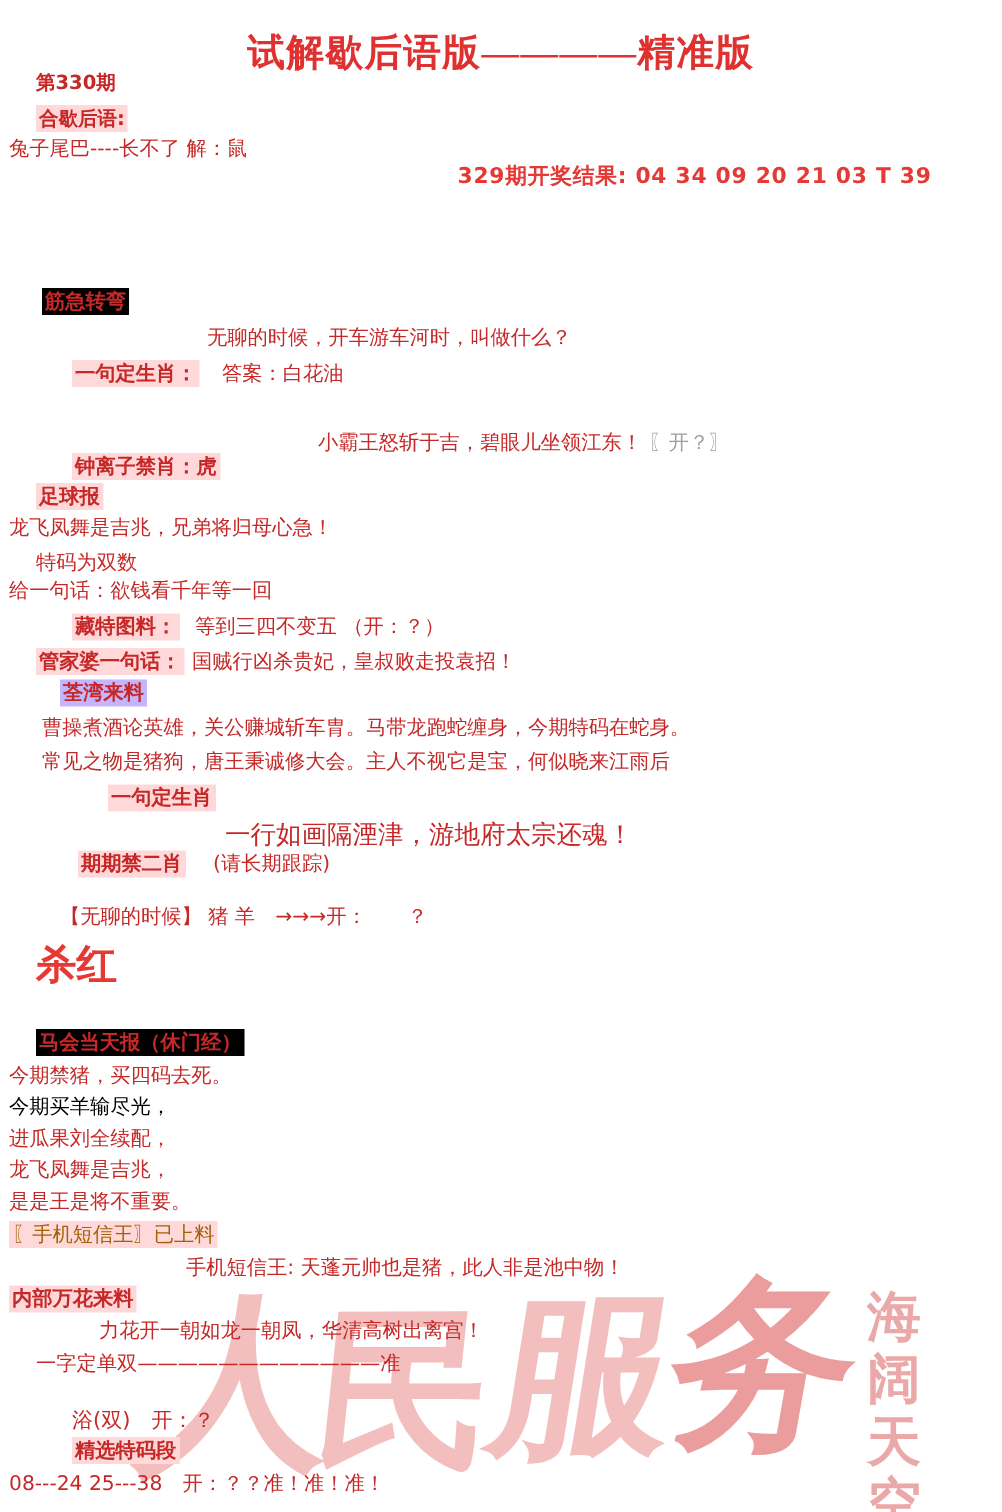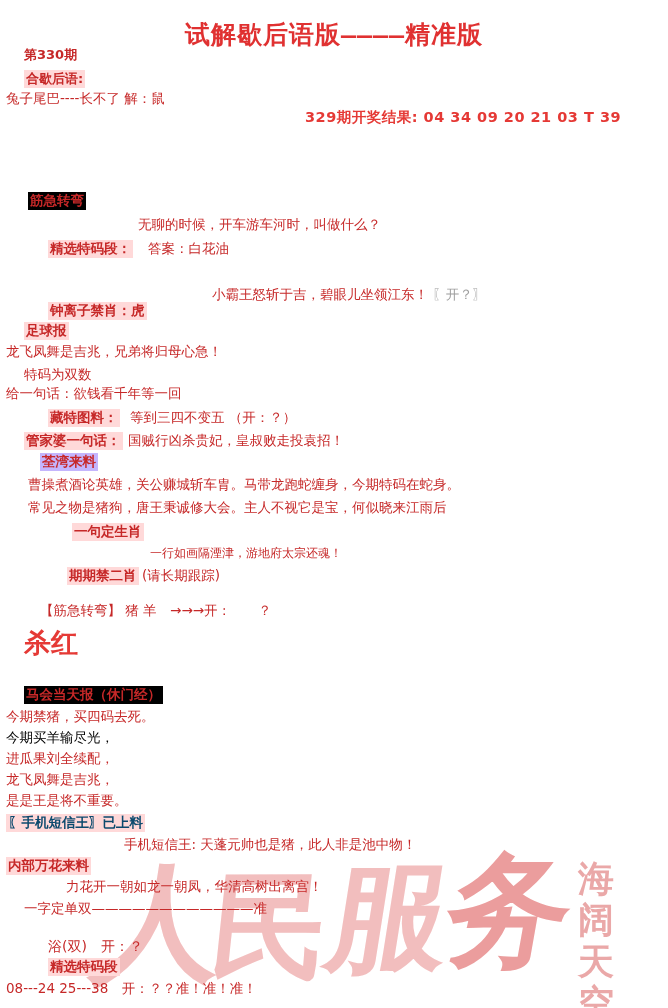--- a/index.html
+++ b/index.html
@@ -21,21 +21,21 @@
     position:absolute;
     font-family:"DejaVu Serif","Liberation Serif",serif;
     color:#f0b3b3;
     font-weight:bold;
     line-height:1;
     opacity:.85;
   }
 
   .title{
     position:absolute;top:18px;left:0;width:668px;text-align:center;
-    font-family:Liberation Mono, monospace;
+    font-family:Liberation Serif, serif;
     font-weight:bold;font-size:25px;color:#e03131;letter-spacing:1px;
   }
 
   .issue{position:absolute;top:46px;left:24px;font-size:13px;font-weight:bold;color:#c62828;}
   .lbl-hexie{position:absolute;top:70px;left:24px;font-size:13px;font-weight:bold;color:#c62828;background:#ffd9d9;padding:0 2px;}
   .hexie-line{position:absolute;top:90px;left:6px;font-size:13.5px;color:#c62828;}
 
   .result{
     position:absolute;top:108px;left:305px;font-size:14.5px;font-weight:bold;
     color:#e53935;letter-spacing:.5px;
@@ -57,36 +57,36 @@
   .gyj{position:absolute;top:385px;left:6px;font-size:13.5px;color:#c62828;}
   .lbl-cang{position:absolute;top:409px;left:48px;font-size:13.5px;font-weight:bold;color:#c62828;background:#ffd9d9;padding:0 2px;}
   .cang-val{position:absolute;top:409px;left:130px;font-size:13.5px;color:#c62828;}
   .lbl-gjp{position:absolute;top:432px;left:24px;font-size:13.5px;font-weight:bold;color:#c62828;background:#ffd9d9;padding:0 2px;}
   .gjp-val{position:absolute;top:432px;left:128px;font-size:13.5px;color:#c62828;}
 
   .lbl-quanwan{position:absolute;top:453px;left:40px;font-size:13.5px;font-weight:bold;color:#c62828;background:#c4b5fd;padding:0 2px;}
   .qw1{position:absolute;top:476px;left:28px;font-size:13.5px;color:#c62828;}
   .qw2{position:absolute;top:499px;left:28px;font-size:13.5px;color:#c62828;}
   .lbl-yjds{position:absolute;top:523px;left:72px;font-size:13.5px;font-weight:bold;color:#c62828;background:#ffd9d9;padding:0 2px;}
-  .yjds-val{position:absolute;top:545px;left:150px;font-size:12px;color:#c62828;}
-  .lbl-qqj{position:absolute;top:567px;left:52px;font-size:13.5px;font-weight:bold;color:#c62828;background:#ffd9d9;padding:0 2px;margin-left:15px;}
+  .yjds-val{position:absolute;top:545px;left:150px;font-size:17px;color:#c62828;}
+  .lbl-qqj{position:absolute;top:567px;left:52px;font-size:13.5px;font-weight:bold;color:#c62828;background:#ffd9d9;padding:0 2px;}
   .qqj-note{position:absolute;top:567px;left:142px;font-size:13.5px;color:#c62828;}
 
   .juesha{position:absolute;top:602px;left:40px;font-size:13.5px;color:#c62828;}
   .shahong{position:absolute;top:625px;left:24px;font-size:27px;font-weight:bold;color:#e53935;font-family:"DejaVu Serif","Liberation Serif",serif;}
   .mqjs{position:absolute;top:662px;left:6px;font-size:13.5px;color:#c62828;}
 
   .lbl-mhdt{position:absolute;top:686px;left:24px;font-size:13.5px;font-weight:bold;color:#c62828;background:#000000;padding:0 2px;}
   .mh1{position:absolute;top:708px;left:6px;font-size:13.5px;color:#c62828;}
   .mh2{position:absolute;top:729px;left:6px;font-size:13.5px;color:#000000;}
   .mh3{position:absolute;top:750px;left:6px;font-size:13.5px;color:#c62828;}
   .mh4{position:absolute;top:771px;left:6px;font-size:13.5px;color:#c62828;}
   .mh5{position:absolute;top:792px;left:6px;font-size:13.5px;color:#c62828;}
 
-  .lbl-sms{position:absolute;top:814px;left:6px;font-size:13.5px;font-weight:bold;color:#0c4a6e;background:#ffd9d9;padding:0 2px;}
+  .lbl-sms{position:absolute;top:814px;left:6px;font-size:13.5px;font-weight:normal;color:#a16207;background:#ffd9d9;padding:0 2px;}
   .sms-val{position:absolute;top:836px;left:124px;font-size:13.5px;color:#c62828;}
   .lbl-nbwh{position:absolute;top:857px;left:6px;font-size:13.5px;font-weight:bold;color:#c62828;background:#ffd9d9;padding:0 2px;}
   .nbwh-val{position:absolute;top:878px;left:66px;font-size:13.5px;color:#c62828;}
   .yzdc{position:absolute;top:900px;left:24px;font-size:13.5px;color:#c62828;}
 
   .yu{position:absolute;top:938px;left:48px;font-size:14px;color:#c62828;}
   .jxtm{position:absolute;top:958px;left:48px;font-size:13.5px;font-weight:bold;color:#c62828;background:#ffd9d9;padding:0 2px;}
   .jxtm-val{position:absolute;top:980px;left:6px;font-size:13.5px;color:#c62828;}
 </style>
 </head>
@@ -105,21 +105,21 @@
   <div class="title">试解歇后语版————精准版</div>
 
   <div class="issue">第330期</div>
   <div class="lbl-hexie">合歇后语:</div>
   <div class="hexie-line">兔子尾巴----长不了   解：鼠</div>
 
   <div class="result">329期开奖结果: 04 34 09 20 21 03 T 39</div>
 
   <div class="lbl-jinji">筋急转弯</div>
   <div class="jinji-q">无聊的时候，开车游车河时，叫做什么？</div>
-  <div class="lbl-sxty">精选特码段：</div>
+  <div class="lbl-sxty">一句定生肖：</div>
   <div class="sxty-ans">答案：白花油</div>
 
   <div class="poem1">
     <span>小霸王怒斩于吉，碧眼儿坐领江东！</span>
     <span class="poem1-tag">〖开？〗</span>
   </div>
 
   <div class="lbl-zhong">钟离子禁肖：虎</div>
   <div class="lbl-zuqiu">足球报</div>
   <div class="zuqiu-l1">龙飞凤舞是吉兆，兄弟将归母心急！</div>
@@ -131,21 +131,21 @@
   <div class="gjp-val">国贼行凶杀贵妃，皇叔败走投袁招！</div>
 
   <div class="lbl-quanwan">荃湾来料</div>
   <div class="qw1">曹操煮酒论英雄，关公赚城斩车胄。马带龙跑蛇缠身，今期特码在蛇身。</div>
   <div class="qw2">常见之物是猪狗，唐王秉诚修大会。主人不视它是宝，何似晓来江雨后</div>
   <div class="lbl-yjds">一句定生肖</div>
   <div class="yjds-val">一行如画隔湮津，游地府太宗还魂！</div>
   <div class="lbl-qqj">期期禁二肖</div>
   <div class="qqj-note">(请长期跟踪)</div>
 
-  <div class="juesha">【筋急转弯】 猪 羊　→→→开：　　？</div>
+  <div class="juesha">【无聊的时候】 猪 羊　→→→开：　　？</div>
   <div class="shahong">杀红</div>
 
   <div class="lbl-mhdt">马会当天报（休门经）</div>
   <div class="mh1">今期禁猪，买四码去死。</div>
   <div class="mh2">今期买羊输尽光，</div>
   <div class="mh3">进瓜果刘全续配，</div>
   <div class="mh4">龙飞凤舞是吉兆，</div>
   <div class="mh5">是是王是将不重要。</div>
 
   <div class="lbl-sms">〖手机短信王〗已上料</div>

